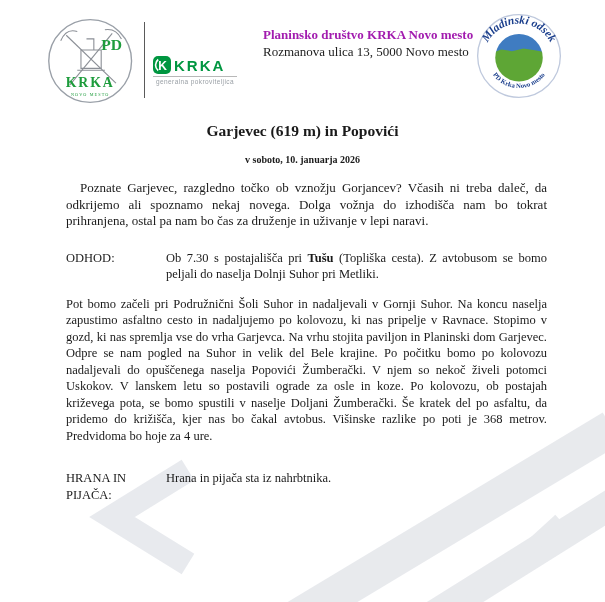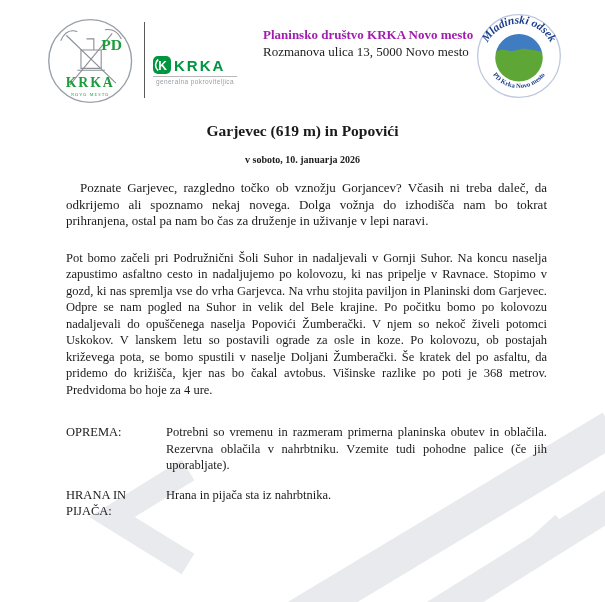--- a/index.html
+++ b/index.html
@@ -137,32 +137,32 @@
       </svg>
     </div>
 
     <div class="title">Garjevec (619 m) in Popovići</div>
     <div class="date-line">v soboto, 10. januarja 2026</div>
 
     <p class="intro">Poznate Garjevec, razgledno točko ob vznožju Gorjancev? Včasih ni treba daleč, da odkrijemo ali spoznamo nekaj novega. Dolga vožnja do izhodišča nam bo tokrat prihranjena, ostal pa nam bo čas za druženje in uživanje v lepi naravi.</p>
 
     <div class="sections">
 
+      <div class="row">
+        <div class="label">ODHOD:</div>
+        <div class="body"><span>Ob 7.30 s postajališča pri </span><b>Tušu</b><span> (Topliška cesta). Z avtobusom se bomo peljali do naselja Dolnji Suhor pri Metliki.</span></div>
+      </div>
 
       <div class="row">
         <div class="body">Pot bomo začeli pri Podružnični Šoli Suhor in nadaljevali v Gornji Suhor. Na koncu naselja zapustimo asfaltno cesto in nadaljujemo po kolovozu, ki nas pripelje v Ravnace. Stopimo v gozd, ki nas spremlja vse do vrha Garjevca. Na vrhu stojita paviljon in Planinski dom Garjevec. Odpre se nam pogled na Suhor in velik del Bele krajine. Po počitku bomo po kolovozu nadaljevali do opuščenega naselja Popovići Žumberački. V njem so nekoč živeli potomci Uskokov. V lanskem letu so postavili ograde za osle in koze. Po kolovozu, ob postajah križevega pota, se bomo spustili v naselje Doljani Žumberački. Še kratek del po asfaltu, da pridemo do križišča, kjer nas bo čakal avtobus. Višinske razlike po poti je 368 metrov. Predvidoma bo hoje za 4 ure.</div>
       </div>
 
       <div class="row">
       </div>
 
-      <div class="row">
-        <div class="label">OPREMA:</div>
-        <div class="body">Potrebni so vremenu in razmeram primerna planinska obutev in oblačila. Rezervna oblačila v nahrbtniku. Vzemite tudi pohodne palice (če jih uporabljate).</div>
-      </div>
 
       <div class="row">
         <div class="label">HRANA IN PIJAČA:</div>
         <div class="body">Hrana in pijača sta iz nahrbtnika.</div>
       </div>
 
     </div>
   </div>
 </div>
 

